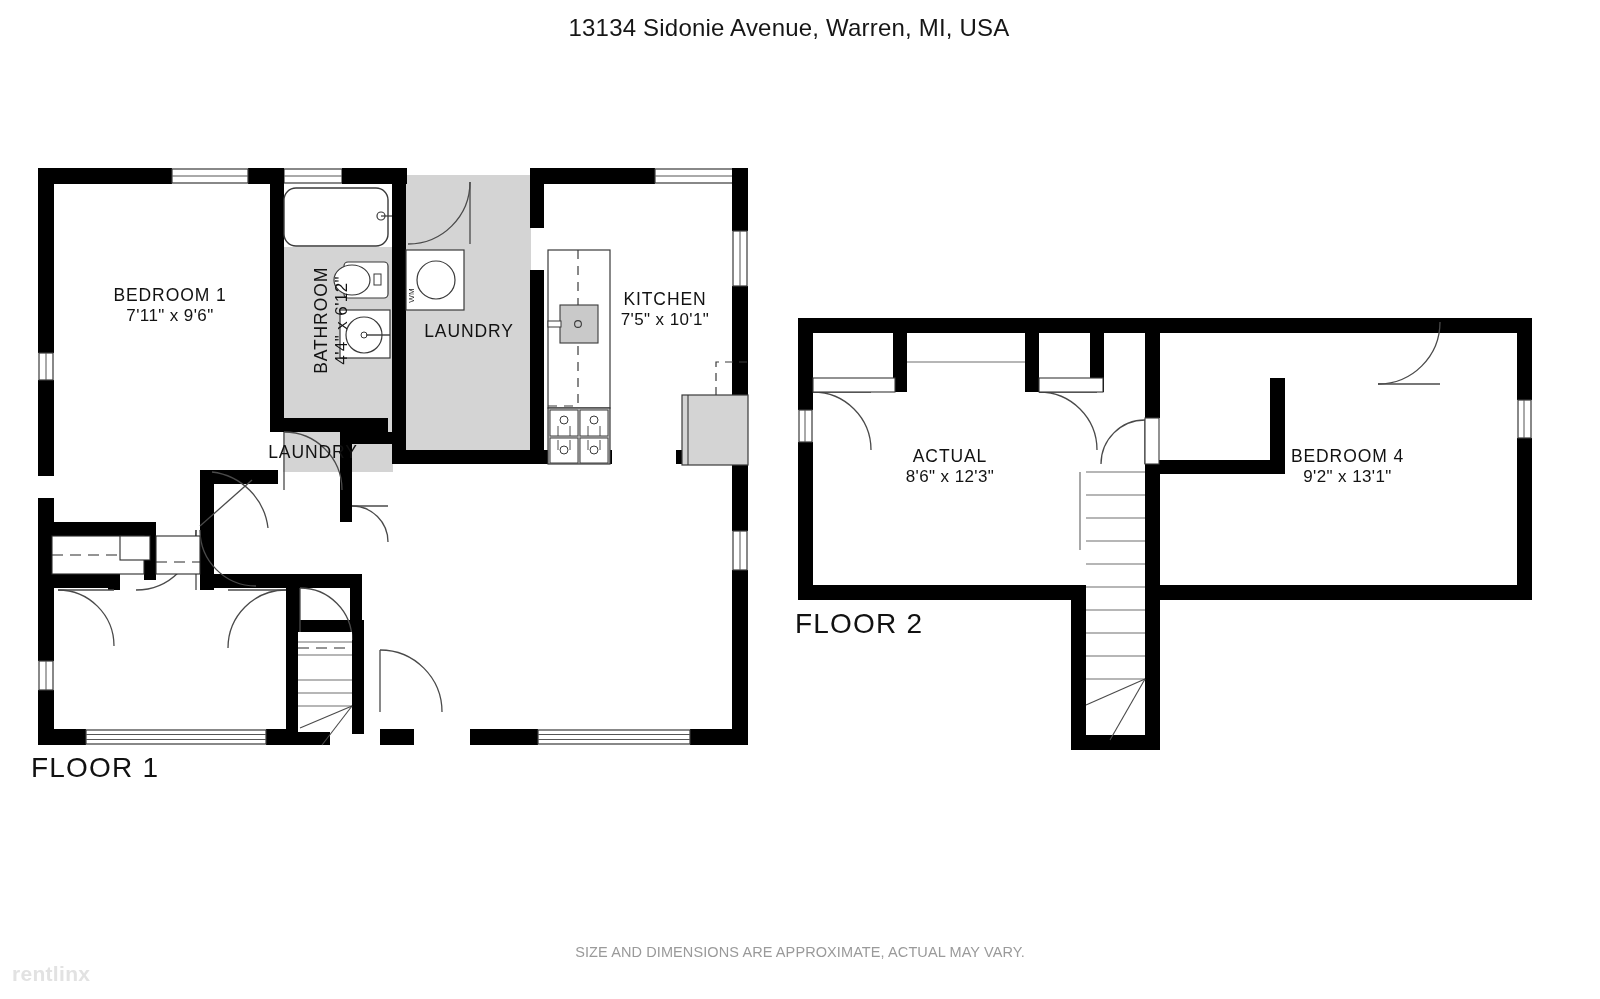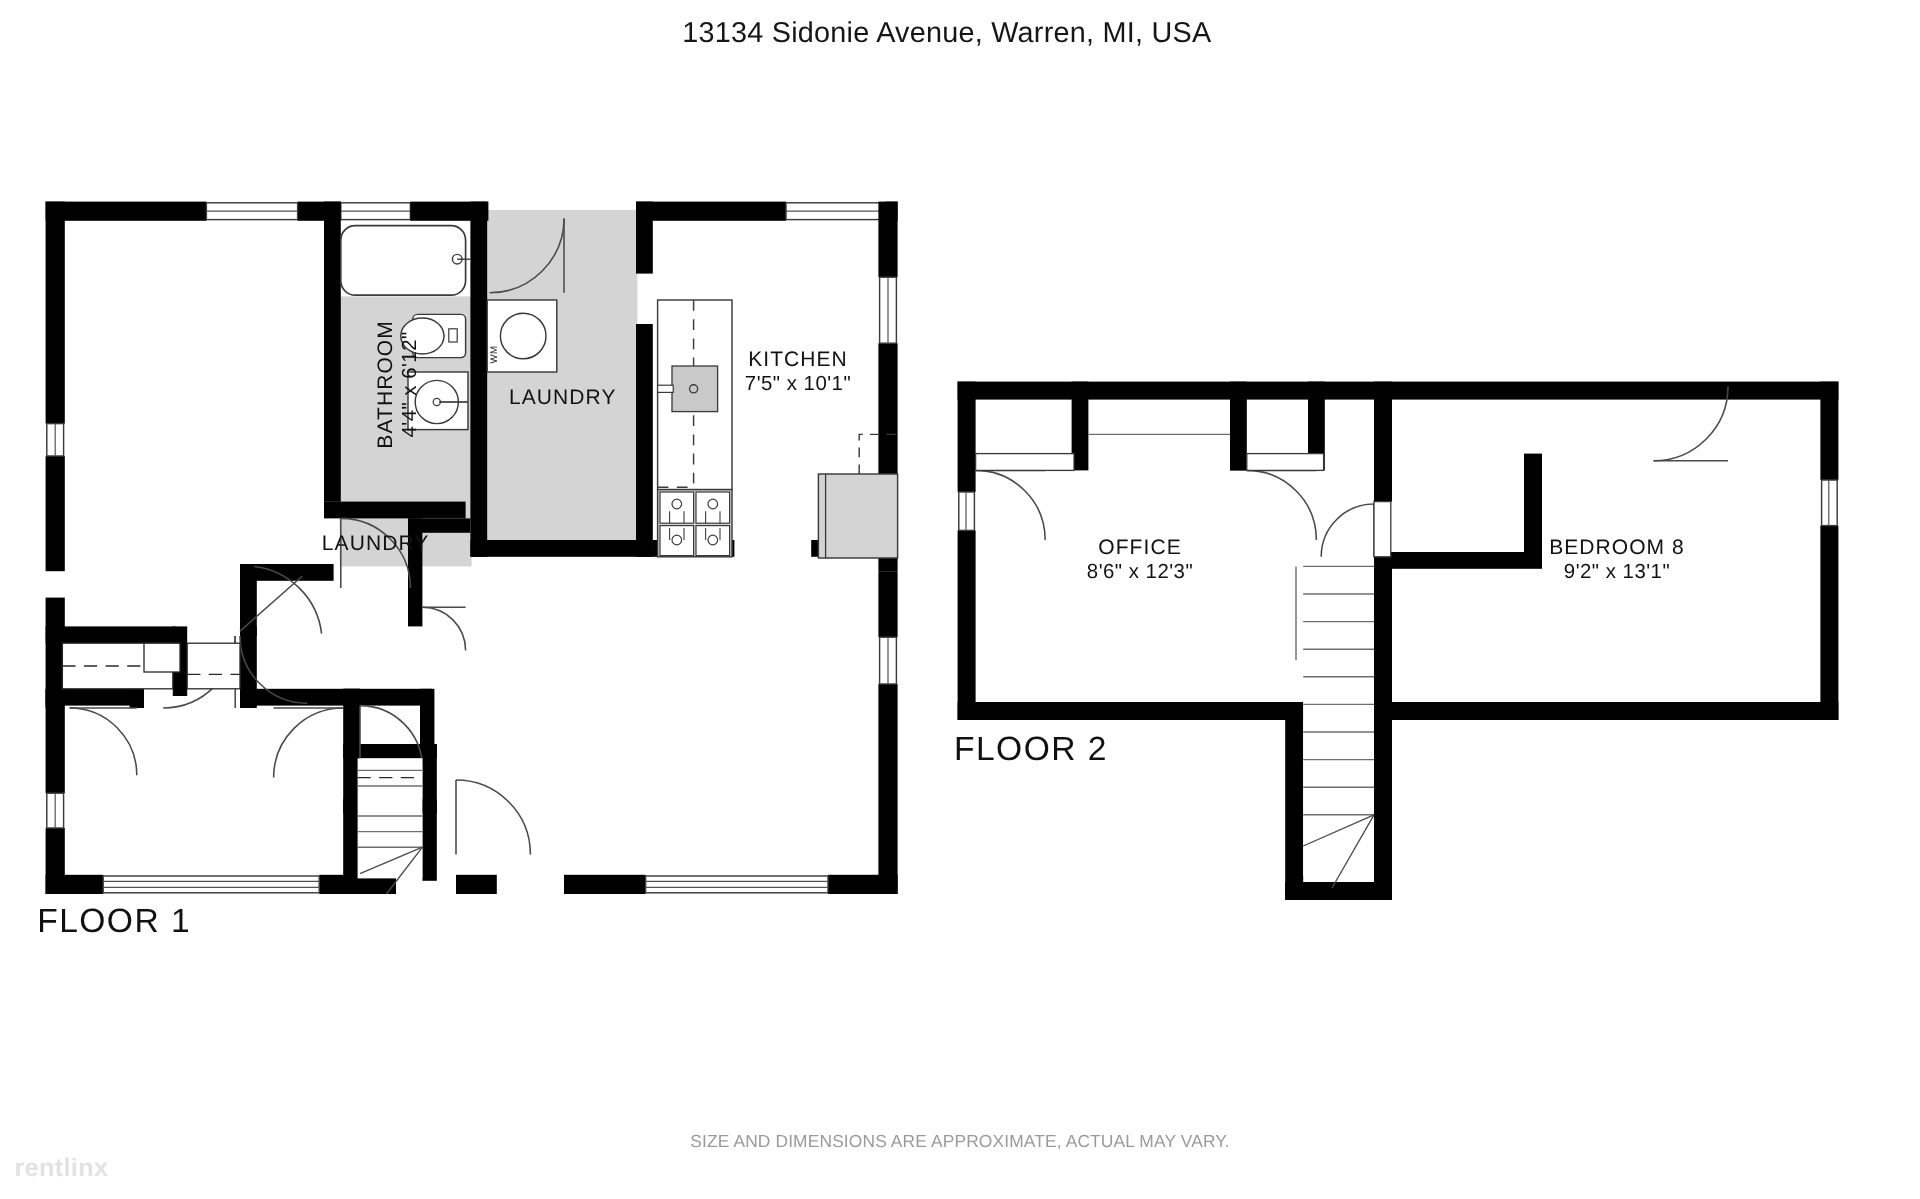--- a/index.html
+++ b/index.html
@@ -301,20 +301,24 @@
         <line x1="298" y1="556" x2="352" y2="556"></line>
       </g>
       <g stroke="#4a4a4a" stroke-width="1.1" fill="none">
         <line x1="352" y1="556" x2="300" y2="578"></line>
         <line x1="352" y1="556" x2="322" y2="595"></line>
       </g>
       <line x1="298" y1="498" x2="352" y2="498" stroke="#2b2b2b" stroke-width="1.1" stroke-dasharray="11,7"></line>
     </g>
   </svg>
 
+  <div class="room-label" style="left:60px;top:285px;width:220px;">
+    <div class="nm">BEDROOM 1</div>
+    <div class="dim">7'11" x 9'6"</div>
+  </div>
 
   <div class="room-label rot" style="left:241px;top:300px;width:180px;transform:rotate(-90deg);">
     <div class="nm">BATHROOM</div>
     <div class="dim">4'4" x 6'12"</div>
   </div>
 
   <div class="room-label" style="left:389px;top:321px;width:160px;">
     <div class="nm">LAUNDRY</div>
   </div>
 
@@ -416,26 +420,26 @@
       </g>
       <line x1="300" y1="172" x2="300" y2="250" stroke="#6e6e6e" stroke-width="1.2"></line>
       <g stroke="#4a4a4a" stroke-width="1.1" fill="none">
         <line x1="365" y1="379" x2="306" y2="405"></line>
         <line x1="365" y1="379" x2="330" y2="440"></line>
       </g>
     </g>
   </svg>
 
   <div class="room-label" style="left:870px;top:446px;width:160px;">
-    <div class="nm">OFFICE</div>
+    <div class="nm">ACTUAL</div>
     <div class="dim">8'6" x 12'3"</div>
   </div>
 
   <div class="room-label" style="left:1250px;top:446px;width:195px;">
-    <div class="nm">BEDROOM 8</div>
+    <div class="nm">BEDROOM 4</div>
     <div class="dim">9'2" x 13'1"</div>
   </div>
 
   <div class="floor-label" id="floor2-label">FLOOR 2</div>
 
   <div class="disclaimer">SIZE AND DIMENSIONS ARE APPROXIMATE, ACTUAL MAY VARY.</div>
   <div class="brand">rentlinx</div>
 
 </div>
 

